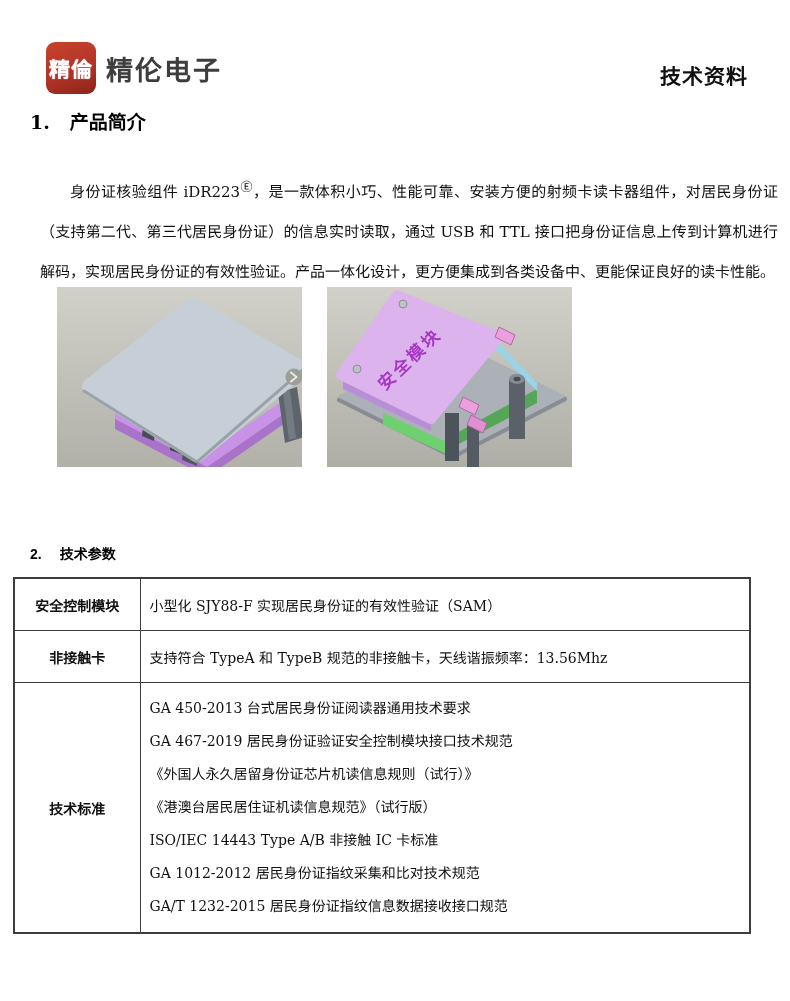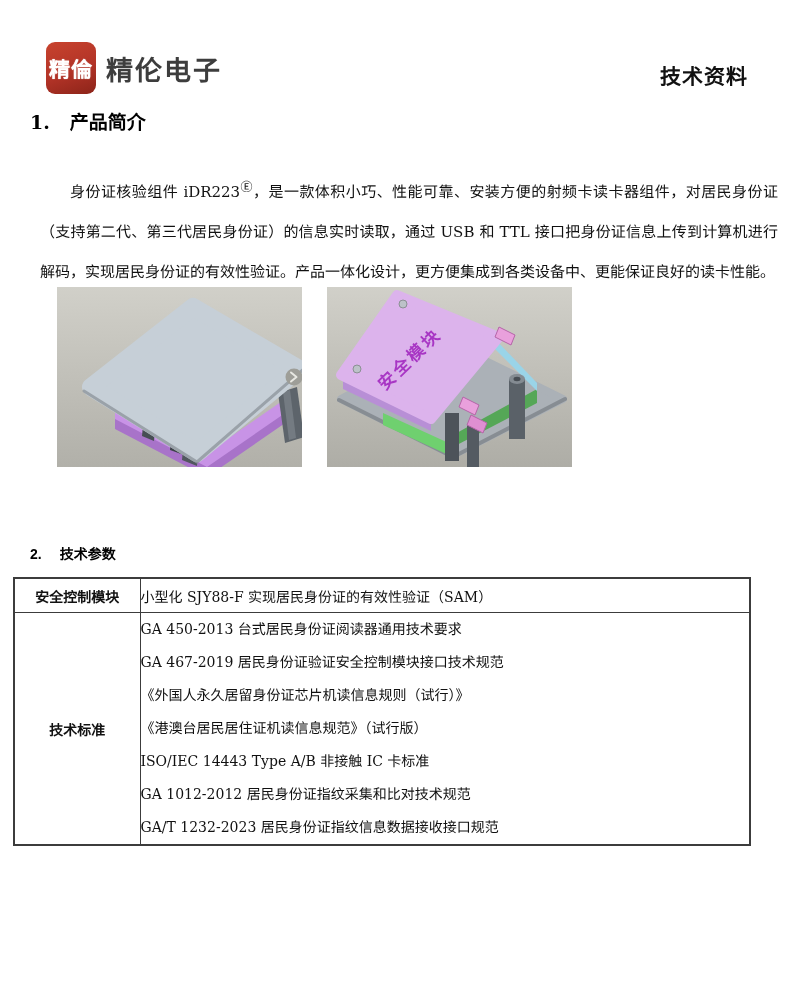--- a/index.html
+++ b/index.html
@@ -41,21 +41,21 @@
   
   .img{position:absolute;top:287px;width:245px;height:180px;overflow:hidden;}
   .img1{left:57px;}
   .img2{left:327px;}
   
   .spec-table{
     position:absolute;left:13px;top:577px;width:738px;
     border-collapse:collapse;table-layout:fixed;
     font-size:14px;color:#111;
   }
-  .spec-table td{border:1px solid #3c3c3c;padding:0;vertical-align:middle;}
+  .spec-table td{border:1px solid #3c3c3c;padding:9px;vertical-align:middle;}
   .spec-table{border:2px solid #3c3c3c;}
   .label-cell{
     width:126px;text-align:center;font-weight:bold;font-size:14px;
     font-family:"Liberation Sans", sans-serif;
   }
   .value-cell{padding:0 12px;height:33px;}
   .std-line{line-height:33px;white-space:nowrap;}
   .std-cell{padding:0 12px;margin-top:28px;}
 </style>
 </head>
@@ -157,25 +157,29 @@
   <colgroup>
       <col style="width:126px">
       <col>
     </colgroup>
   <tbody>
     <tr>
       <td class="label-cell">安全控制模块</td>
       <td class="value-cell">小型化 SJY88-F 实现居民身份证的有效性验证（SAM）</td>
     </tr>
     <tr>
+      <td class="label-cell">非接触卡</td>
+      <td class="value-cell">支持符合 TypeA 和 TypeB 规范的非接触卡，天线谐振频率：13.56Mhz</td>
+    </tr>
+    <tr>
       <td class="label-cell">技术标准</td>
       <td class="std-cell">
         <div class="std-line">GA 450-2013 台式居民身份证阅读器通用技术要求</div>
         <div class="std-line">GA 467-2019 居民身份证验证安全控制模块接口技术规范</div>
         <div class="std-line">《外国人永久居留身份证芯片机读信息规则（试行）》</div>
         <div class="std-line">《港澳台居民居住证机读信息规范》（试行版）</div>
         <div class="std-line">ISO/IEC 14443 Type A/B 非接触 IC 卡标准</div>
         <div class="std-line">GA 1012-2012 居民身份证指纹采集和比对技术规范</div>
-        <div class="std-line">GA/T 1232-2023 居民身份证指纹信息数据接收接口规范</div>
+        <div class="std-line">GA/T 1232-2015 居民身份证指纹信息数据接收接口规范</div>
       </td>
     </tr>
   </tbody>
 </table>
 
 </body></html>

